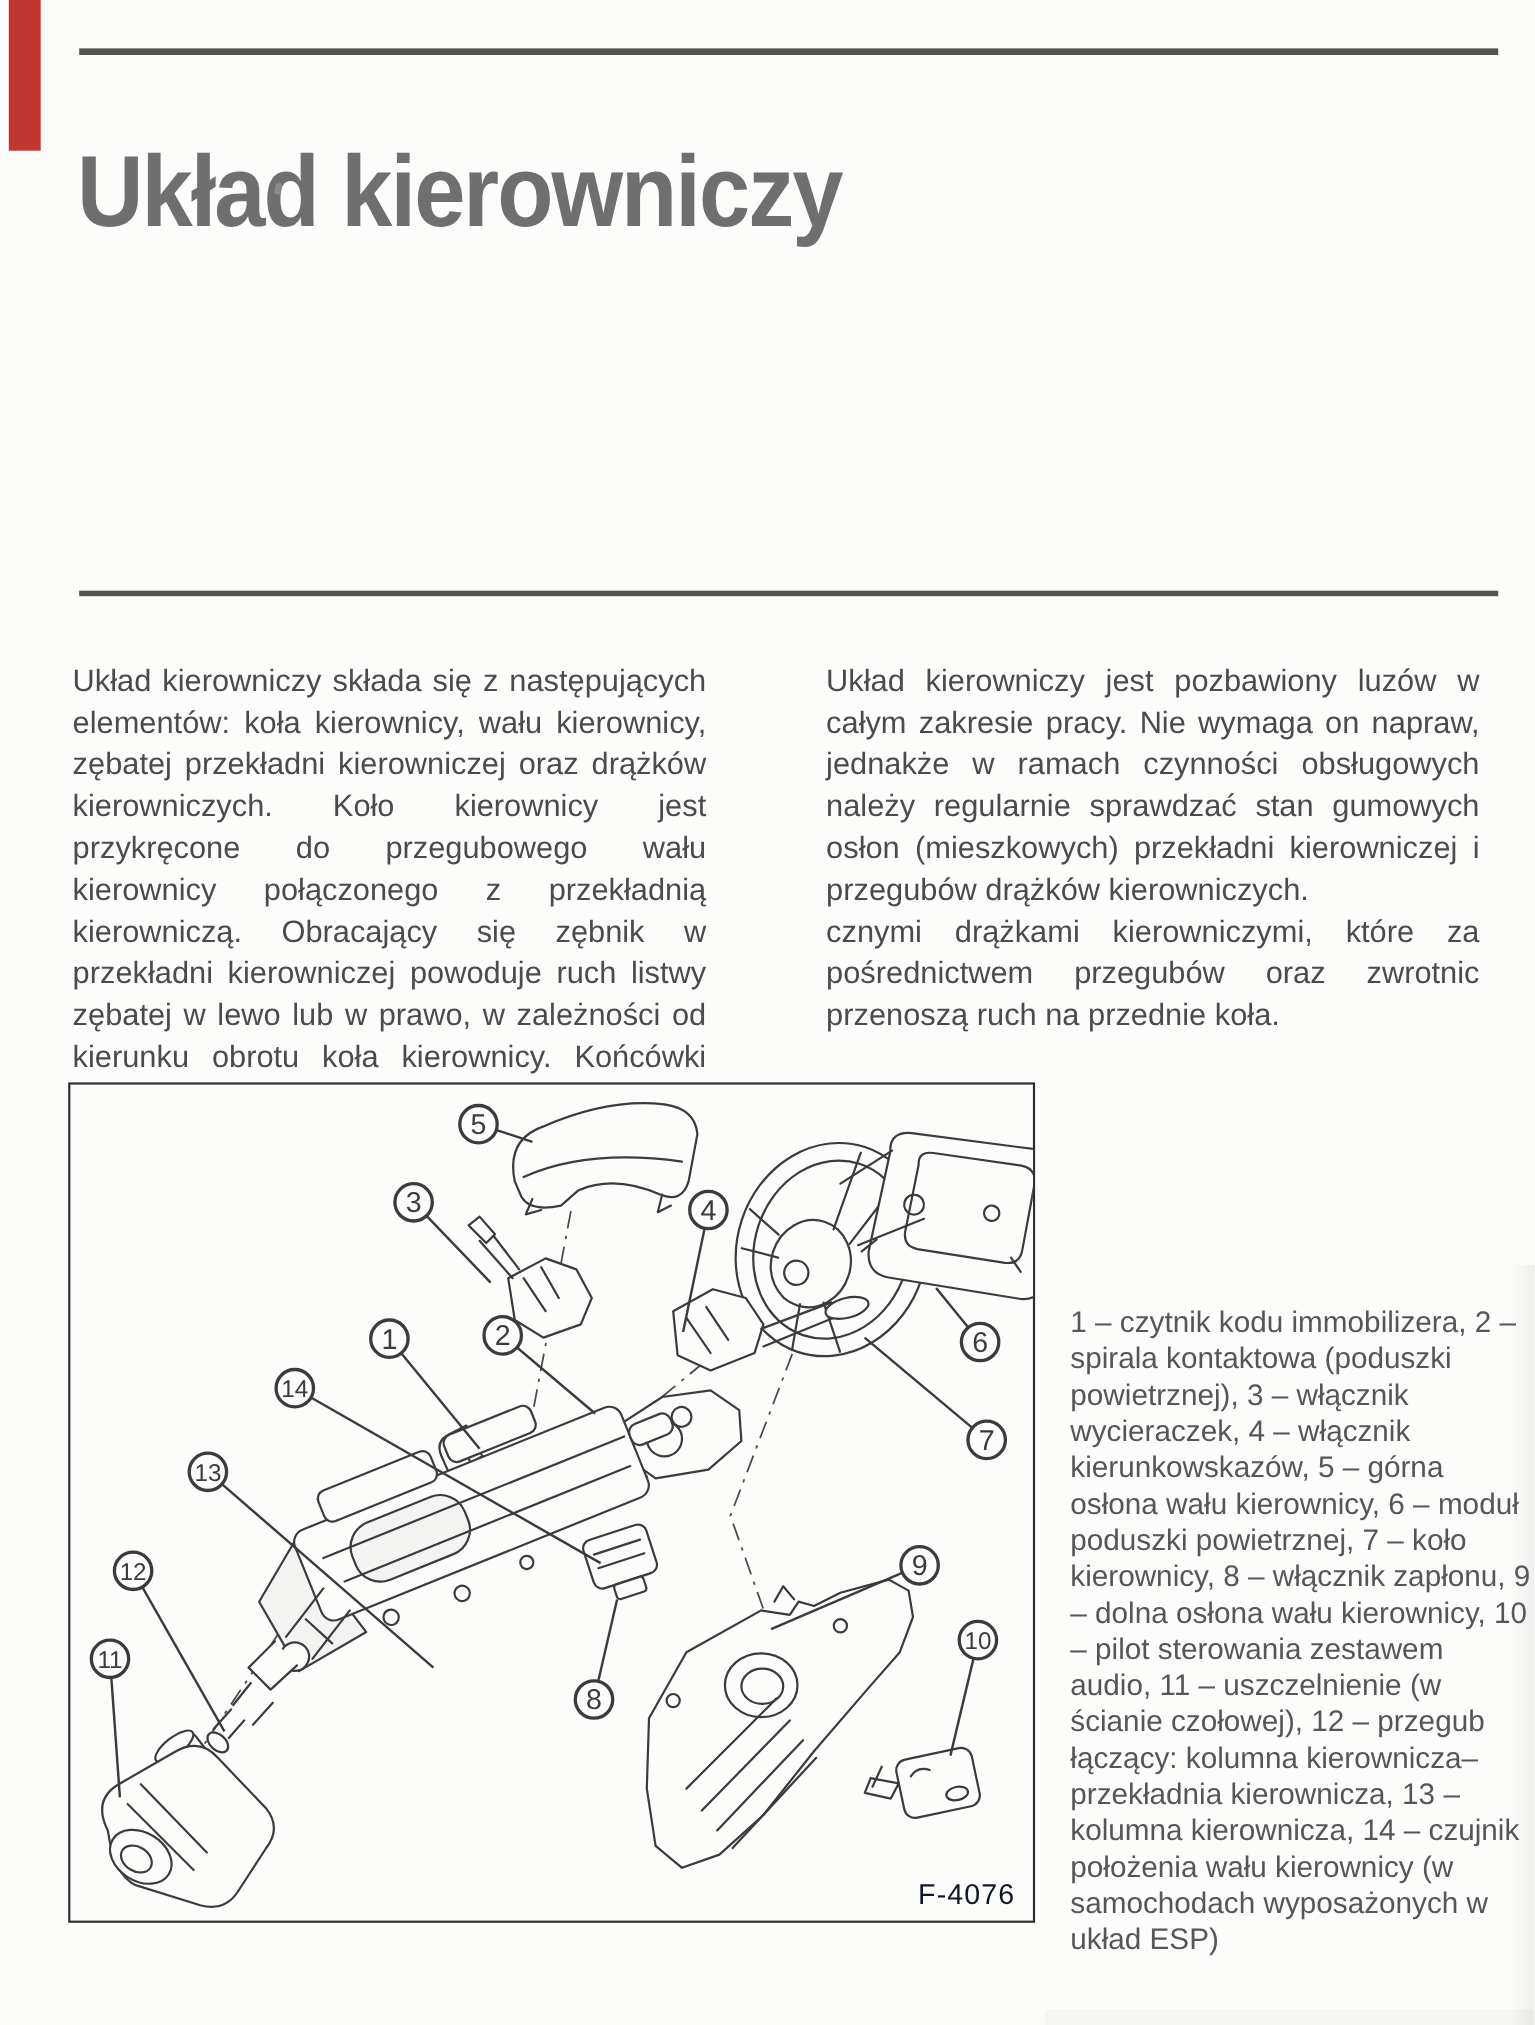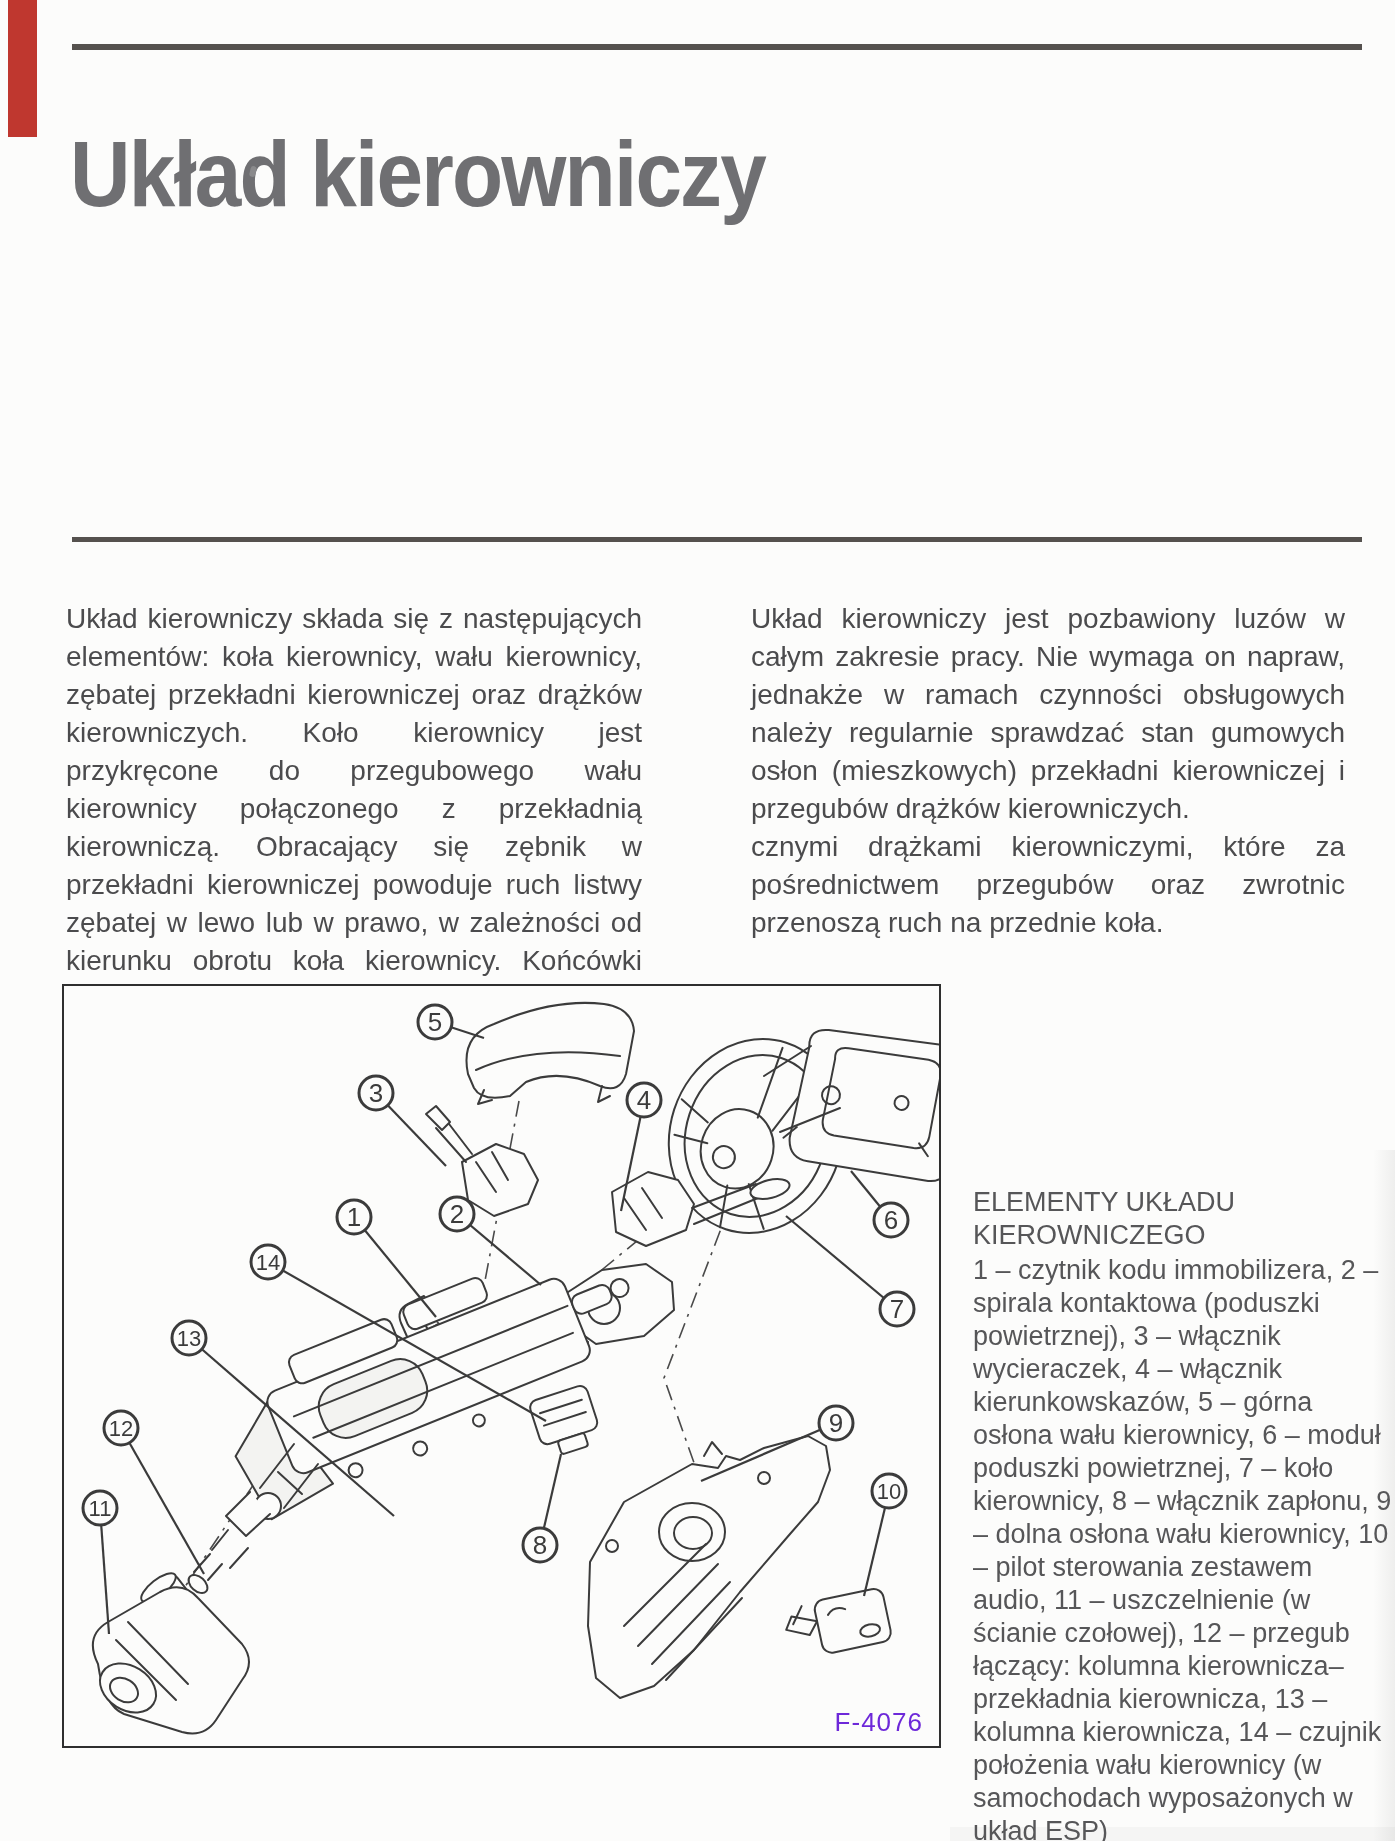--- a/index.html
+++ b/index.html
@@ -26,21 +26,21 @@
   }
   .col-left{left:66px;width:576px;}
   .col-right{left:751px;width:594px;}
   .figure{
     position:absolute;left:62px;top:984px;width:879px;height:764px;
     box-sizing:border-box;border:2px solid #2f2f2f;background:#fcfcfb;
   }
   .figure svg{position:absolute;left:0;top:0;}
   .figure-code{
     position:absolute;right:16px;bottom:8px;
-    font-size:26px;color:#6d28d9;letter-spacing:1px;
+    font-size:26px;color:#0f172a;letter-spacing:1px;
   }
   .legend{
     position:absolute;left:973px;top:1186px;width:420px;
     font-size:27px;line-height:33px;color:#565658;
   }
   .legend .heading{margin:0 0 2px 0;}
   .scan-edge-right{position:absolute;right:0;top:1150px;width:22px;height:691px;
     background:linear-gradient(to right,rgba(120,120,120,0),rgba(120,120,120,.10));}
   .scan-edge-bottom{position:absolute;left:950px;bottom:0;width:445px;height:14px;background:rgba(120,120,120,.05);}
   
@@ -268,18 +268,17 @@
         <g>
           <circle cx="204" cy="276" r="17" class="callout-circle"></circle>
           <text x="204" y="284" class="callout-num two">14</text>
         </g>
       </g>
   </svg>
   <div class="figure-code">F-4076</div>
 </div>
 
 <div class="legend">
-  <p class="heading">ELEMENTY UKŁADU KIEROWNICZEGO</p>
   <div>1 – czytnik kodu immobilizera, 2 – spirala kontaktowa (poduszki powietrznej), 3 – włącznik wycieraczek, 4 – włącznik kierunkowskazów, 5 – górna osłona wału kierownicy, 6 – moduł poduszki powietrznej, 7 – koło kierownicy, 8 – włącznik zapłonu, 9 – dolna osłona wału kierownicy, 10 – pilot sterowania zestawem audio, 11 – uszczelnienie (w ścianie czołowej), 12 – przegub łączący: kolumna kierownicza–przekładnia kierownicza, 13 – kolumna kierownicza, 14 – czujnik położenia wału kierownicy (w samochodach wyposażonych w układ ESP)</div>
 </div>
 
 <div class="scan-edge-right"></div>
 <div class="scan-edge-bottom"></div>
 
 </body></html>

